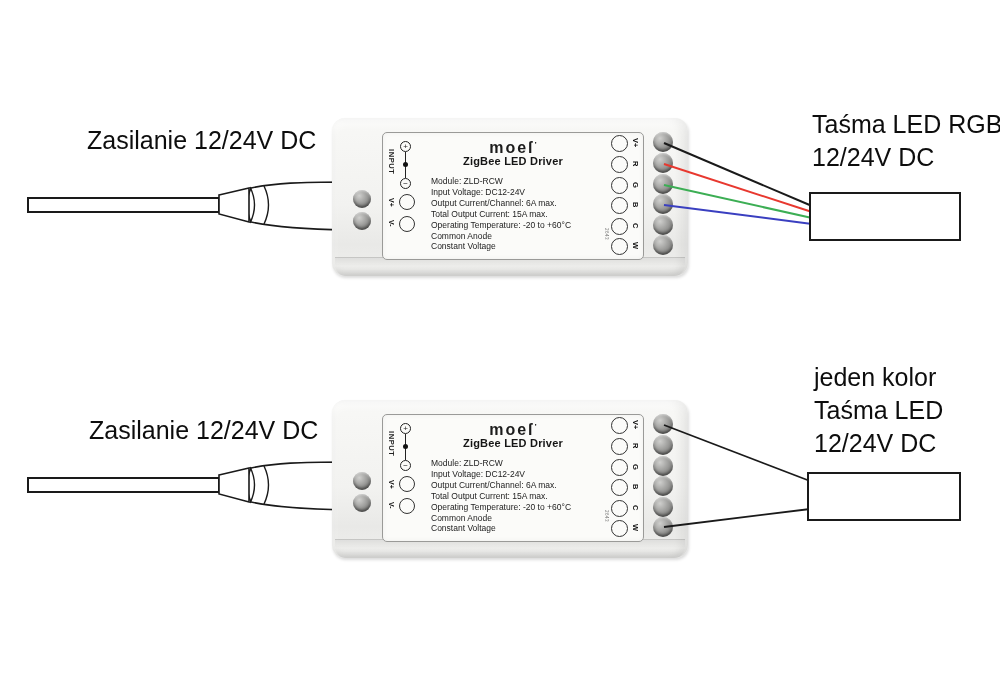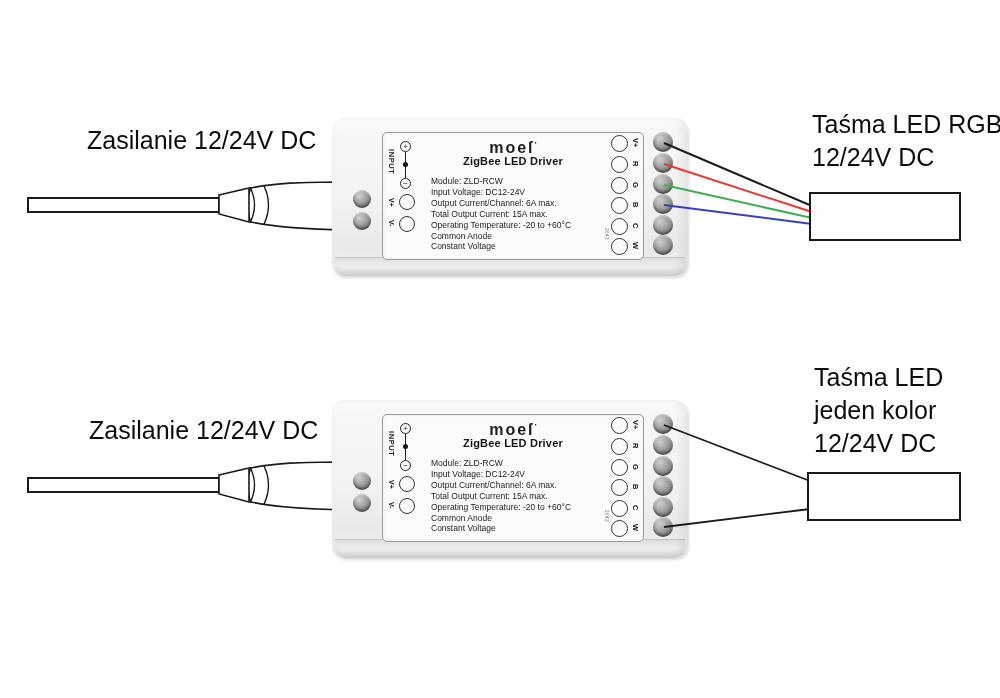--- a/index.html
+++ b/index.html
@@ -236,18 +236,18 @@
 
   <div class="big-label" style="left:87px;top:124px;">Zasilanie 12/24V DC</div>
   <div class="big-label" style="left:89px;top:414px;">Zasilanie 12/24V DC</div>
 
   <div class="big-label" style="left:812px;top:108px;">
     <div>Taśma LED RGB</div>
     <div>12/24V DC</div>
   </div>
 
   <div class="big-label" style="left:814px;top:361px;">
+    <div>jeden kolor</div>
     <div>Taśma LED</div>
-    <div>jeden kolor</div>
     <div>12/24V DC</div>
   </div>
 
 </div>
 
 </body></html>

